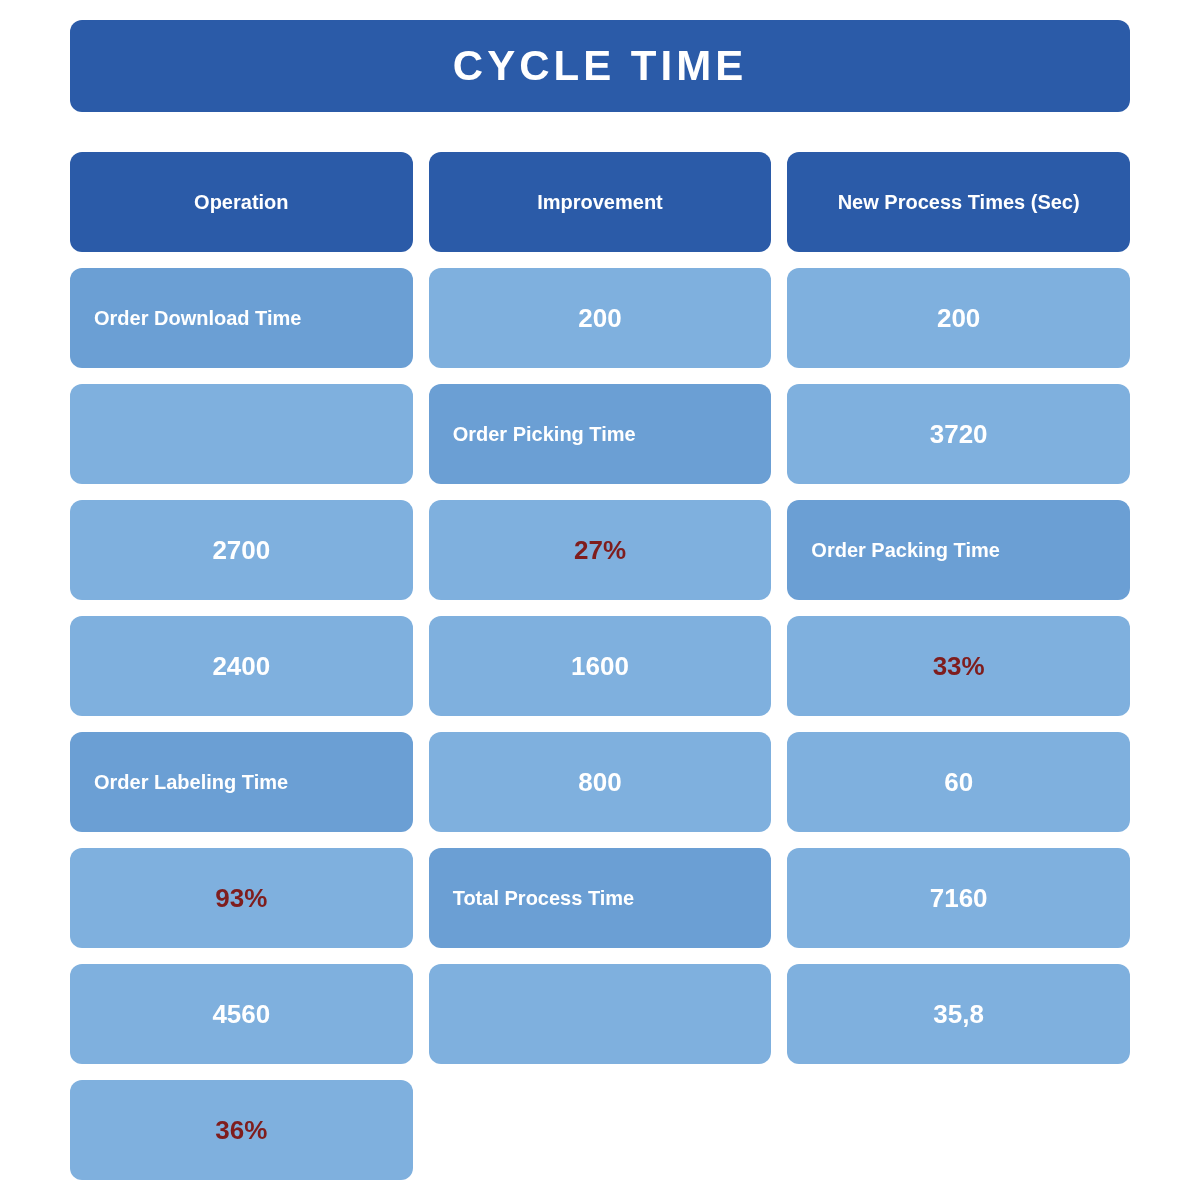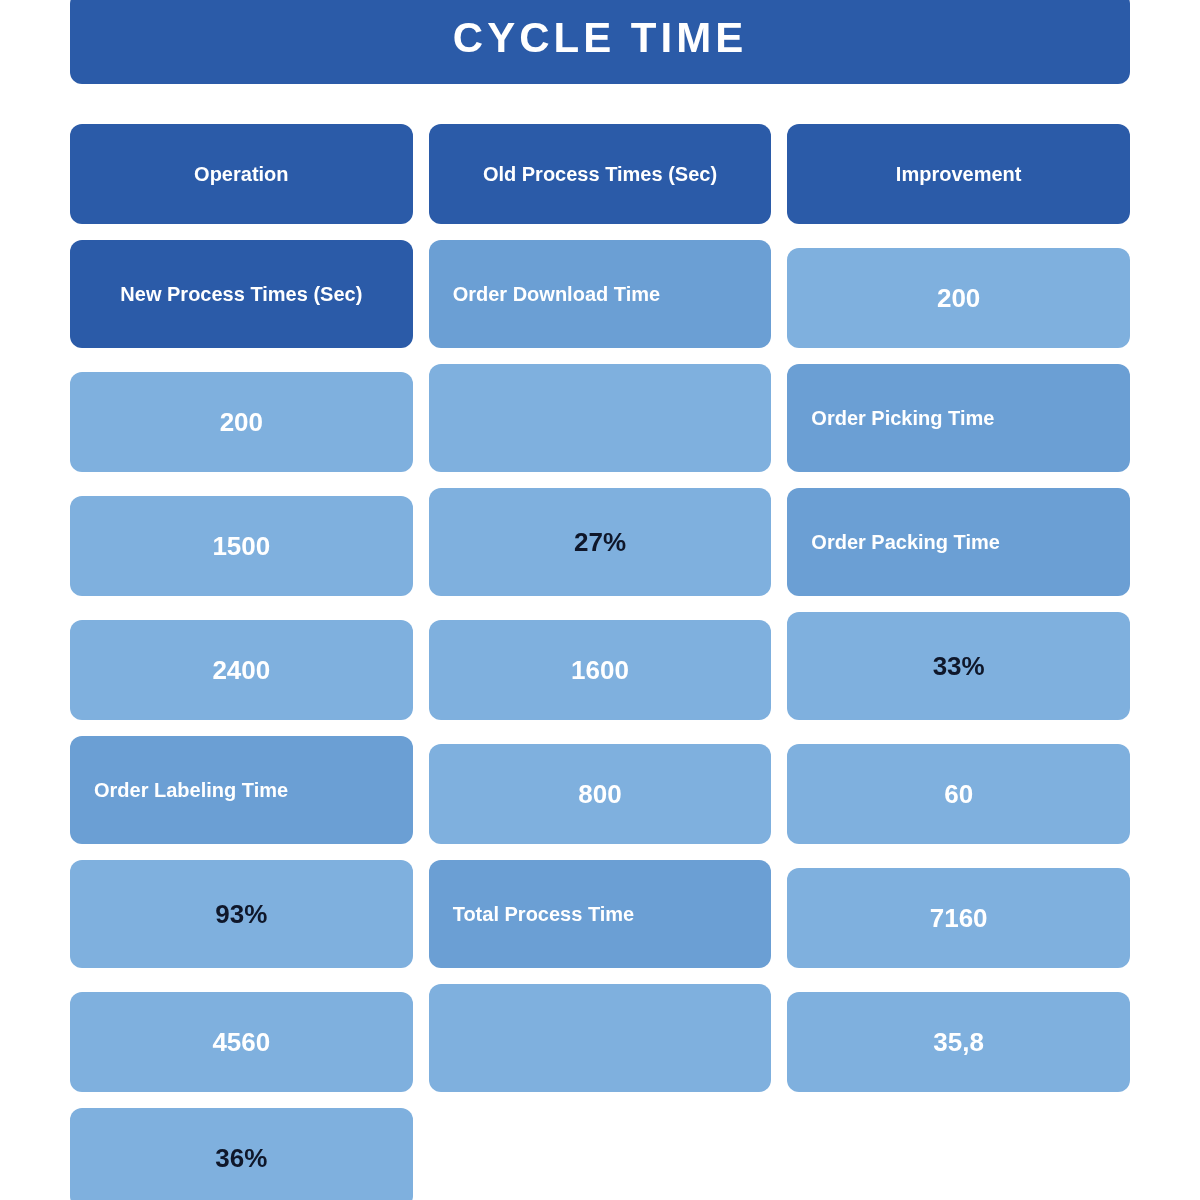--- a/index.html
+++ b/index.html
@@ -70,49 +70,45 @@
       text-align: right;
       justify-content: flex-start;
       padding-left: 24px;
     }
 
     .cell-data {
       background: #7fb0de;
       color: #ffffff;
       font-size: 26px;
       font-weight: 700;
-      margin-top: 8px;
     }
 
     .cell-empty {
       background: #7fb0de;
     }
 
     .cell-improvement {
       background: #7fb0de;
-      color: #0f172a;
+      color: #7f1d1d;
       font-size: 26px;
       font-weight: 700;
     }
   </style>
 </head>
 <body>
 
 <div class="container">
   <div class="title-bar">
     <h1>CYCLE TIME</h1>
   </div>
 
   <div class="table-grid">
 
     <div class="cell cell-header">
       <span>Operation</span>
-    </div>
-    <div class="cell cell-header">
-      <span>Old Process Times (Sec)</span>
     </div>
     <div class="cell cell-header">
       <span>Improvement</span>
     </div>
     <div class="cell cell-header">
       <span>New Process Times (Sec)</span>
     </div>
 
     <div class="cell cell-operation">
       <span>Order Download Time</span>
@@ -122,21 +118,24 @@
     </div>
     <div class="cell cell-data">
       <span>200</span>
     </div>
     <div class="cell cell-empty"></div>
 
     <div class="cell cell-operation">
       <span>Order Picking Time</span>
     </div>
     <div class="cell cell-data">
-      <span>1500</span>
+      <span>3720</span>
+    </div>
+    <div class="cell cell-data">
+      <span>2700</span>
     </div>
     <div class="cell cell-improvement">
       <span>27%</span>
     </div>
 
     <div class="cell cell-operation">
       <span>Order Packing Time</span>
     </div>
     <div class="cell cell-data">
       <span>2400</span>

